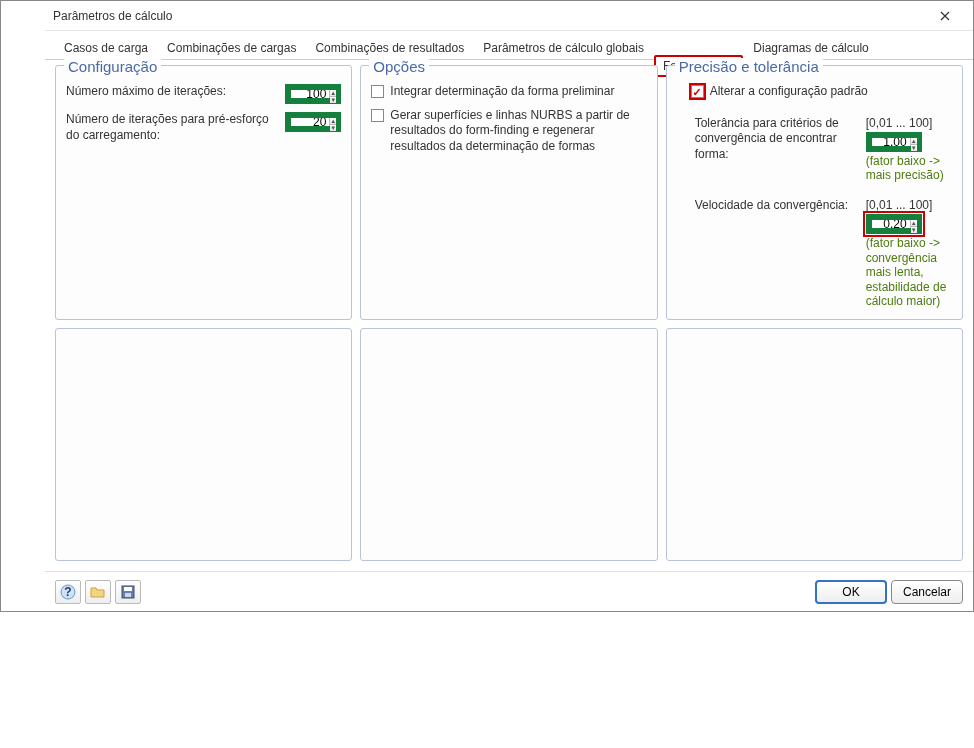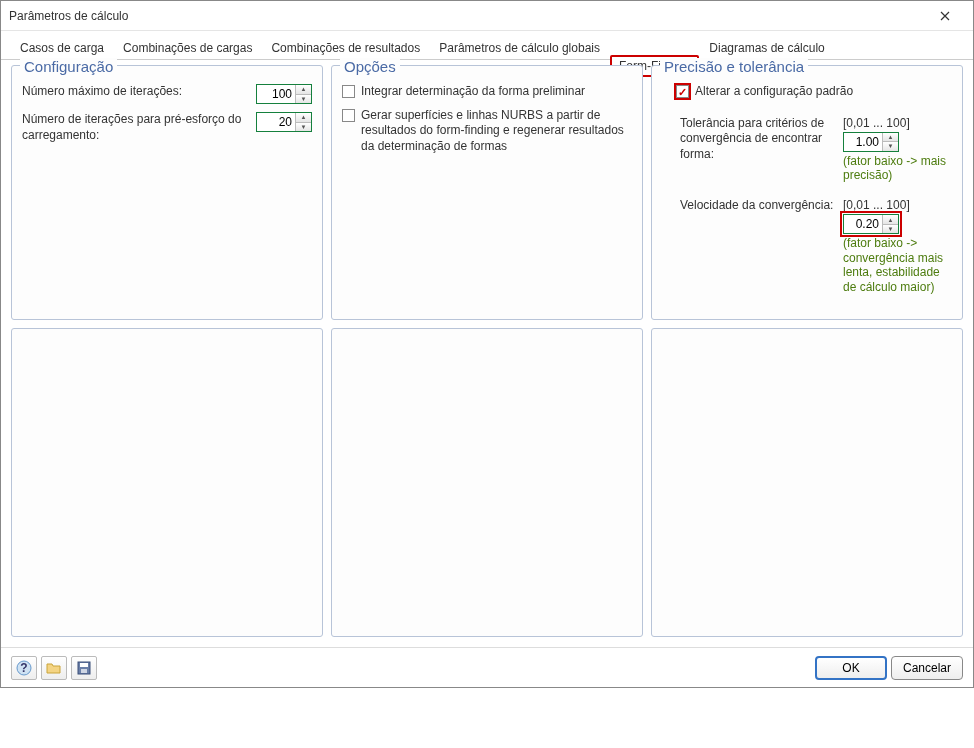--- a/index.html
+++ b/index.html
@@ -1,43 +1,43 @@
 <!DOCTYPE html>
 <html><head>
 <meta charset="utf-8">
 <style>
 * { box-sizing: border-box; font-family: "Segoe UI", Tahoma, sans-serif; font-size: 12px; }
 body { margin: 0; background: #fff; user-select: none; }
-.window { width: 974px; height: 688px; border: 1px solid #888; background: #fff; display: flex; flex-direction: column; position: relative; }
+.window { width: 974px; height: 612px; border: 1px solid #888; background: #fff; display: flex; flex-direction: column; position: relative; padding-left: 44px; }
 .titlebar { height: 30px; display: flex; align-items: center; padding: 0 8px; background: #fff; border-bottom: 1px solid #e5e5e5; }
 .titlebar-text { flex: 1; color: #333; }
 .close-btn { width: 40px; height: 28px; display: flex; align-items: center; justify-content: center; cursor: pointer; }
 .tabs { display: flex; padding: 6px 10px 0 10px; border-bottom: 1px solid #ccc; background: #fff; }
 .tab { padding: 3px 8px; color: #333; cursor: pointer; border: 1px solid transparent; border-bottom: none; margin-right: 1px; border-radius: 2px 2px 0 0; }
 .tab.active { background: #fff; border: 1px solid #ccc; border-bottom: 1px solid #fff; position: relative; top: 18px; }
 .tab.highlighted { border: 2px solid #c00; padding: 2px 7px; }
 .content { flex: 1; padding: 5px 10px 10px 10px; display: flex; flex-direction: column; gap: 8px; }
 .row { display: flex; gap: 8px; height: 255px; }
 .row.empty { flex:1; }
 .group { flex: 1; border: 1px solid #b8c4d8; border-radius: 3px; background: #fdfdfd; position: relative; padding: 10px 10px; }
 .group-title { position: absolute; top: -8px; left: 8px; background: #fdfdfd; padding: 0 4px; color: #4a6aa5; font-size: 15px; }
 .group.empty { background: #fdfdfd; }
 .field-row { display: flex; margin: 8px 0; }
 .field-label { flex: 1; color: #333; line-height: 1.3; }
-.spinner { display: flex; width: 56px; height: 20px; border: 1px solid #15803d; background: #fca5a5; }
+.spinner { display: flex; width: 56px; height: 20px; border: 6px solid #15803d; background: #fca5a5; }
 .spinner input { width: 38px; border: none; text-align: right; padding: 0 3px; outline: none; font-size: 12px; }
 .spinner-btns { width: 16px; border-left: 1px solid #bbb; display: flex; flex-direction: column; }
 .spinner-btn { flex: 1; display: flex; align-items: center; justify-content: center; font-size: 6px; color: #555; cursor: pointer; background: linear-gradient(#fff,#e5e5e5); }
 .spinner-btn:first-child { border-bottom: 1px solid #bbb; }
 .checkbox-row { display: flex; align-items: flex-start; margin: 8px 0; gap: 6px; }
 .checkbox { width: 13px; height: 13px; border: 1px solid #888; background: #fff; margin-top: 1px; flex-shrink: 0; display:flex; align-items:center; justify-content:center; }
 .checkbox.checked::after { content: "✓"; color: #c00; font-size: 11px; font-weight: bold; line-height: 10px; }
 .checkbox.highlighted { outline: 2px solid #c00; outline-offset: 0px; }
 .checkbox-label { flex: 1; line-height: 1.3; color: #333; }
-.precision-row { display: flex; margin: 16px 0 16px 18px; gap: 8px; }
+.precision-row { display: flex; margin: 16px 0 16px 18px; gap: 16px; }
 .precision-label { width: 155px; line-height: 1.3; color: #333; }
 .precision-ctrl { flex: 1; }
 .range-text { color: #333; margin-bottom: 2px; }
 .hint-text { color: #4d7c0f; margin-top: 2px; font-size: 12px; line-height: 1.2; }
 .spinner.highlighted { outline: 2px solid #c00; outline-offset: 1px; }
 .footer { height: 40px; border-top: 1px solid #ddd; display: flex; align-items: center; padding: 0 10px; gap: 4px; background: #fff; }
 .icon-btn { width: 26px; height: 24px; border: 1px solid #bbb; border-radius: 2px; background: linear-gradient(#fff,#eee); display: flex; align-items: center; justify-content: center; cursor: pointer; }
 .footer-spacer { flex: 1; }
 .btn { min-width: 72px; height: 24px; border: 1px solid #888; background: linear-gradient(#fff,#eee); border-radius: 4px; cursor: pointer; padding: 0 10px; }
 .btn.primary { border: 2px solid #3373c5; }

